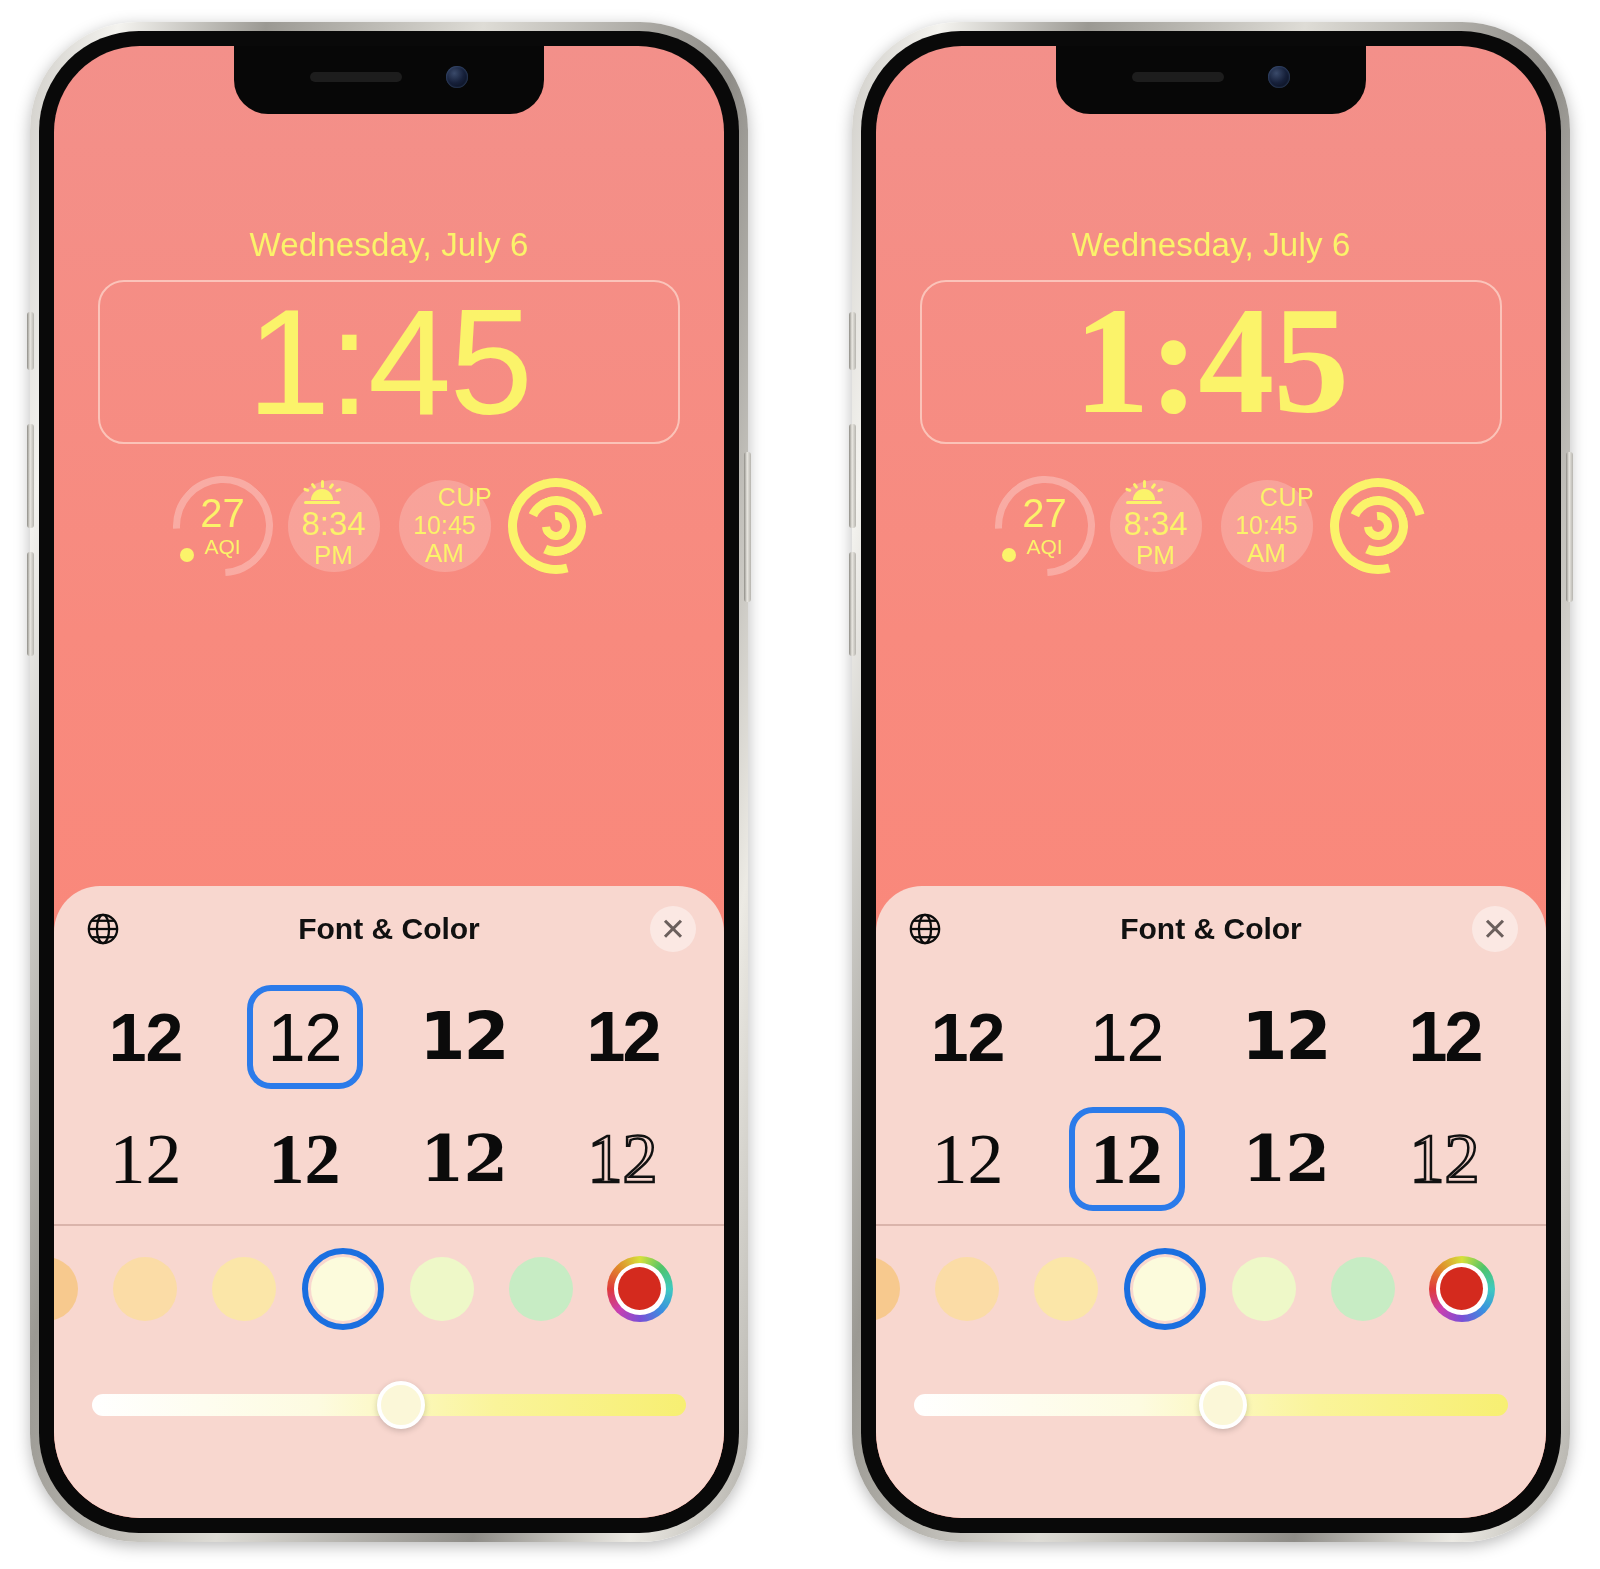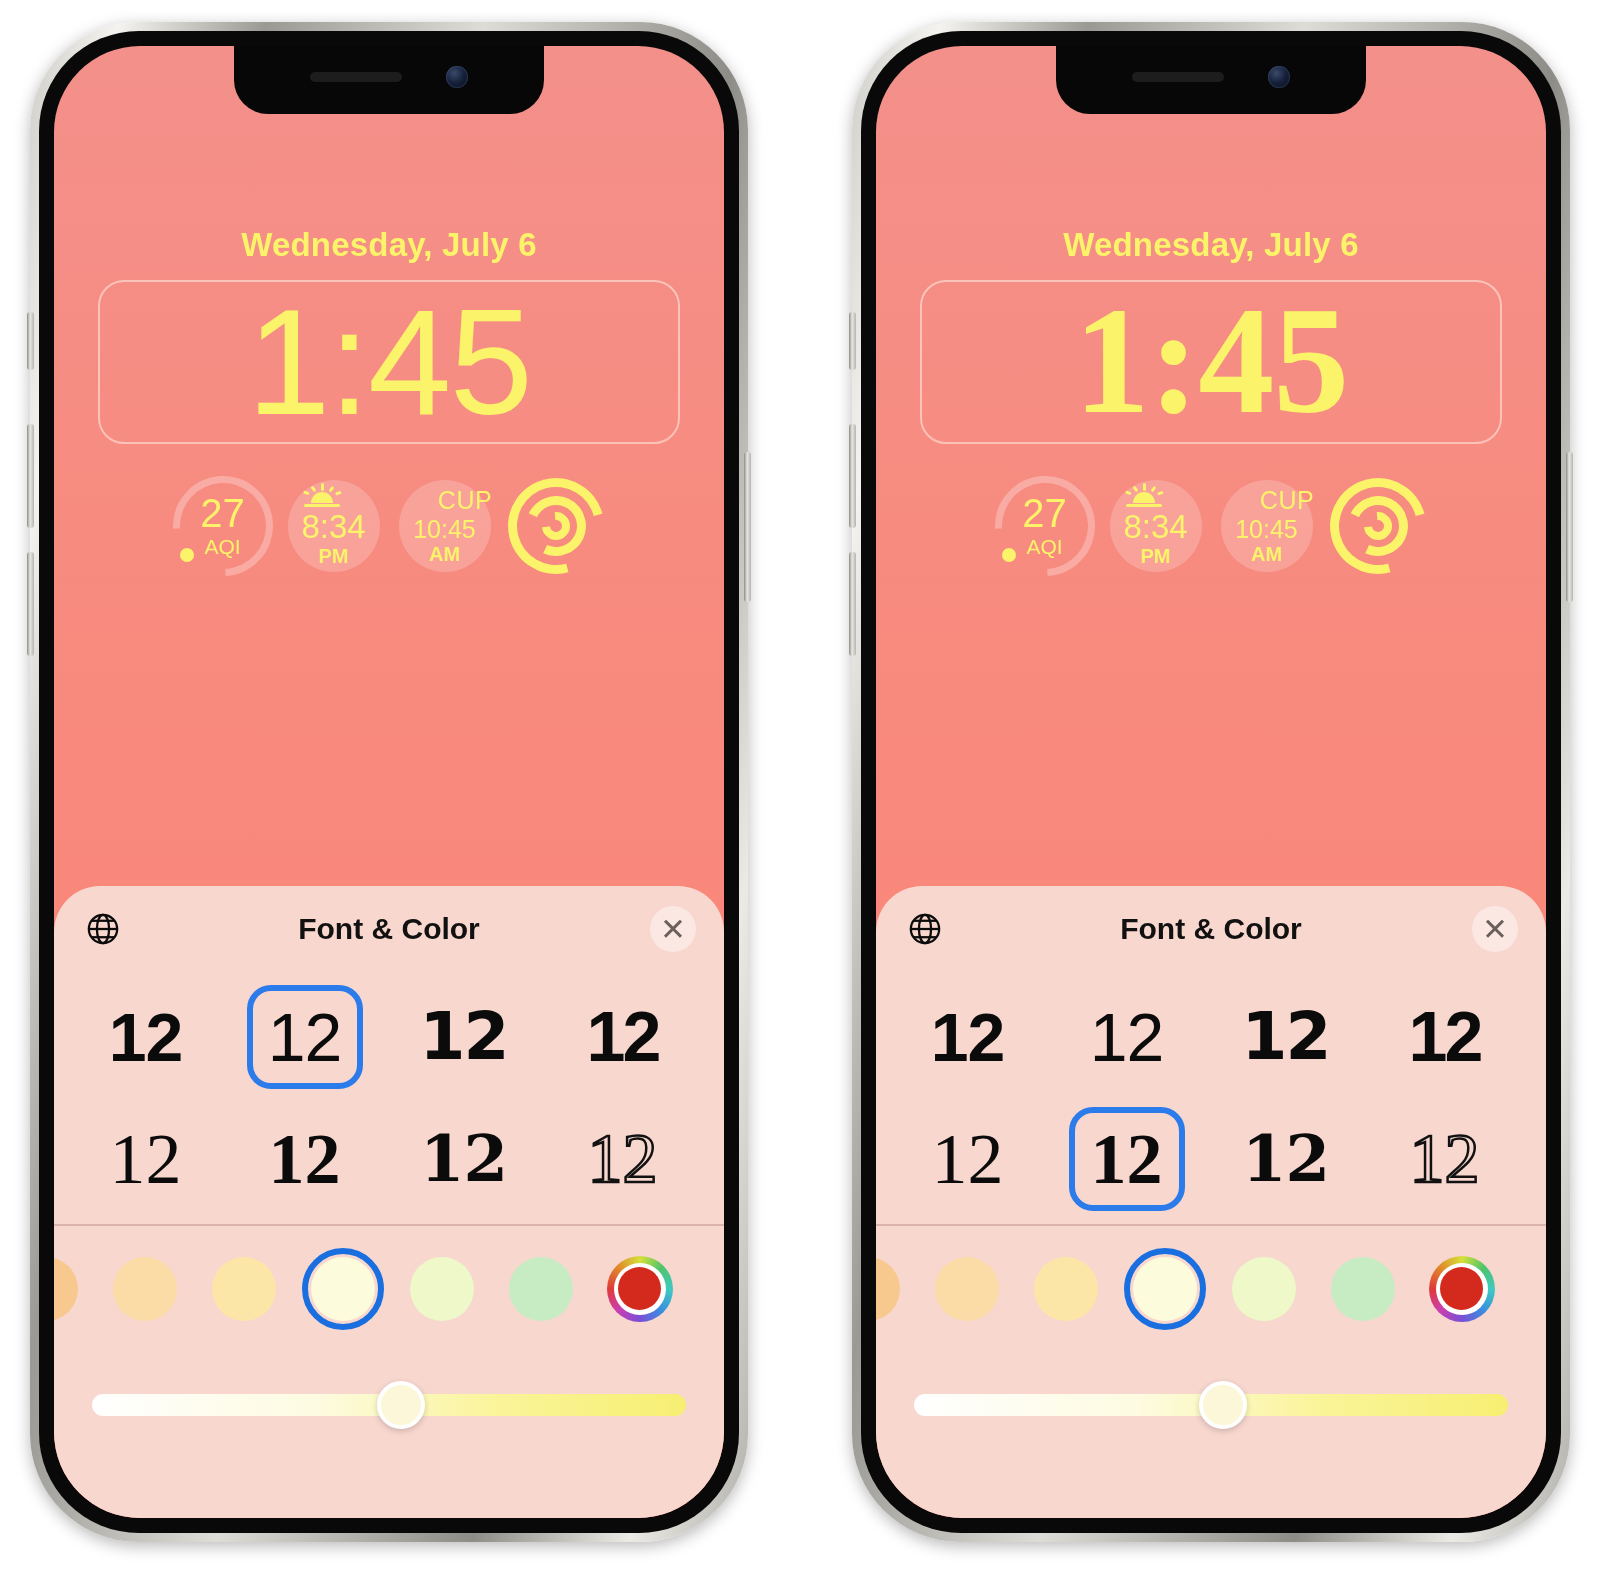--- a/index.html
+++ b/index.html
@@ -87,21 +87,20 @@
     box-shadow: inset 0 0 2px rgba(120,160,220,0.6);
   }
 
   
   .lock-date {
     margin-top: 180px;
     text-align: center;
     color: #fbf36a;
     font-size: 33px;
     letter-spacing: 0.2px;
-    font-weight: bold;
   }
   .clock-box {
     margin: 16px 44px 0 44px;
     height: 164px;
     border: 2.5px solid rgba(255,240,230,0.55);
     border-radius: 26px;
     display: flex;
     align-items: center;
     justify-content: center;
   }
@@ -175,21 +174,21 @@
   }
   .sun-base { position: absolute; bottom: 0; left: 3px; right: 3px; height: 3px; background: #fbf36a; border-radius: 2px; }
   .ray { position: absolute; background: #fbf36a; width: 2.6px; height: 6px; border-radius: 2px; bottom: 15px; }
   .r1 { left: 20px; height: 8px; bottom: 16px; }
   .r2 { left: 11px; transform: rotate(-38deg); }
   .r3 { left: 29px; transform: rotate(38deg); }
   .r4 { left: 4px;  transform: rotate(-70deg); bottom: 11px; }
   .r5 { left: 36px; transform: rotate(70deg);  bottom: 11px; }
 
   .w-time { font-size: 33px; line-height: 1.08; }
-  .w-sub  { font-size: 20px; line-height: 1.12; font-weight: bold; }
+  .w-sub  { font-size: 26px; line-height: 1.12; }
   .w-cup  { font-size: 25px; line-height: 1.1; letter-spacing: 0.5px; margin-left: 41px; }
   .w-cup-t{ font-size: 25px; line-height: 1.12; }
 
   
   .rings { position: relative; width: 100px; height: 100px; }
   .ring {
     position: absolute;
     border-radius: 50%;
     border: 9px solid #fbf36a;
     border-right-color: transparent;

